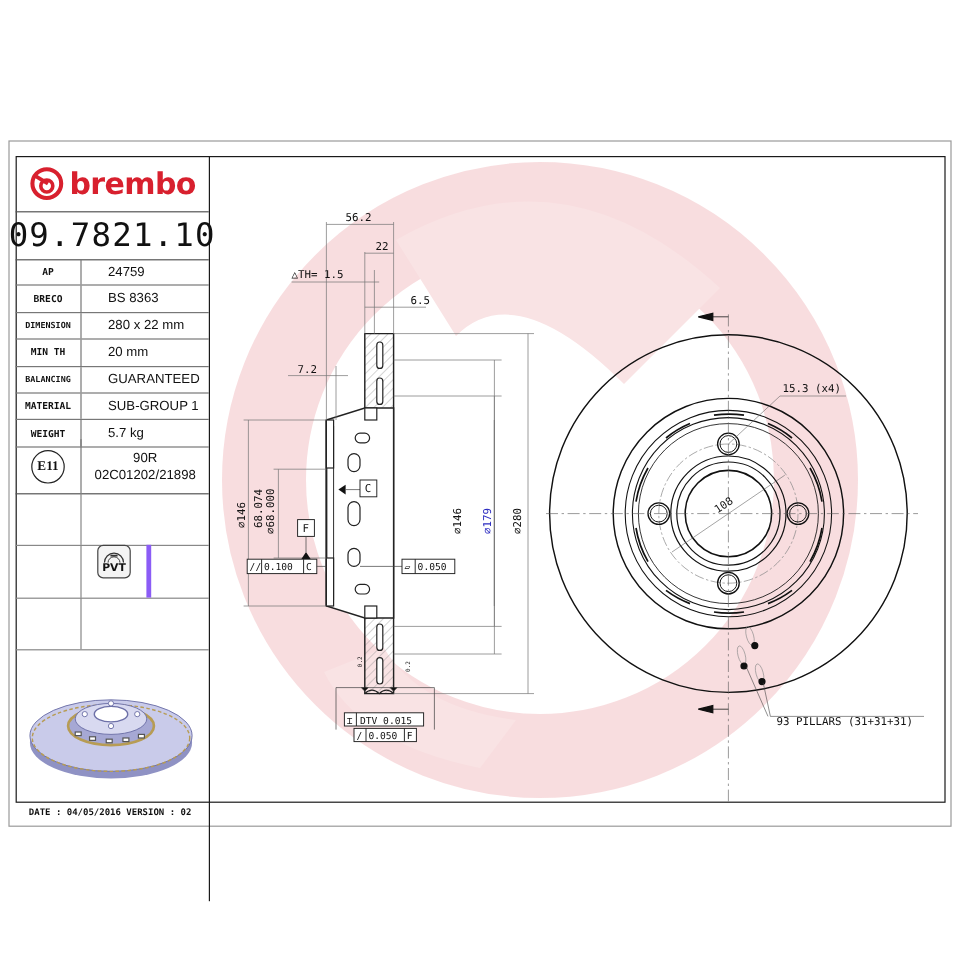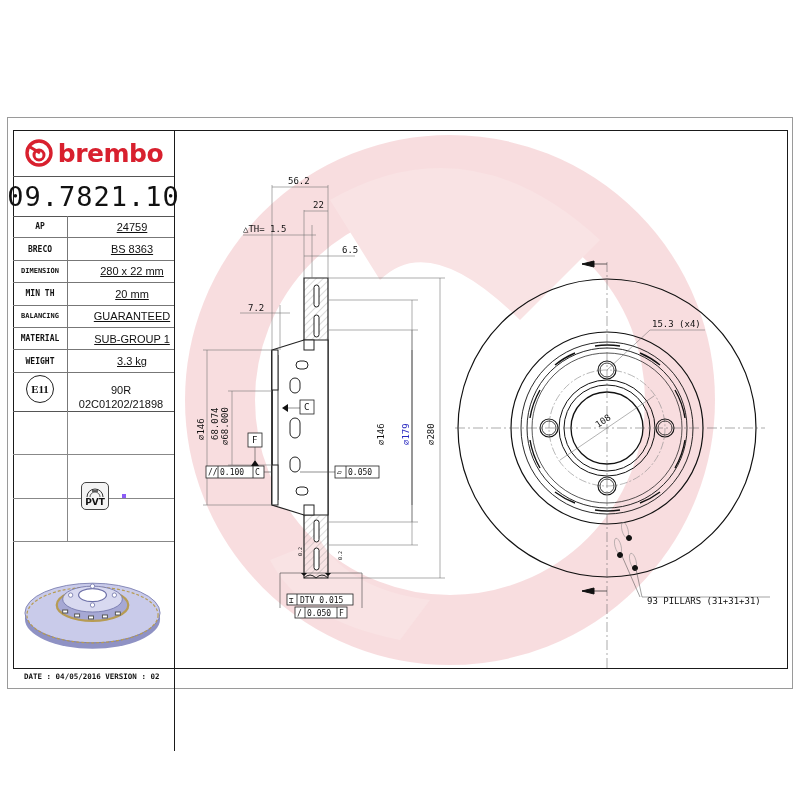--- a/index.html
+++ b/index.html
@@ -6,29 +6,29 @@
   body { width:800px; height:800px; position:relative; overflow:hidden; font-family:"DejaVu Sans", sans-serif; }
   .outer-frame { position:absolute; left:7px; top:117px; width:786px; height:572px; border:1px solid #9a9a9a; box-sizing:border-box; }
   .inner-frame { position:absolute; left:13px; top:130px; width:775px; height:539px; border:1.5px solid #1a1a1a; box-sizing:border-box; }
   .left-col { position:absolute; left:13px; top:130px; width:162px; height:621px; border-right:1.2px solid #1a1a1a; box-sizing:border-box; }
   .logo-row { position:absolute; left:0; top:0; width:100%; height:46px; border-bottom:1px solid #555; display:flex; align-items:center; justify-content:center; gap:4px; }
   .logo-text { color:#d8202e; font-family:"DejaVu Sans", sans-serif; font-weight:bold; font-size:25px; letter-spacing:-0.5px; }
   .part-row { position:absolute; left:0; top:46px; width:100%; height:40px; border-bottom:1px solid #555; display:flex; align-items:center; justify-content:center; font-family:"DejaVu Sans Mono", monospace; font-size:27px; color:#111; letter-spacing:1px; }
   .spec-table { position:absolute; left:0; top:86px; width:100%; }
   .spec-row { display:flex; height:21.4px; border-bottom:1px solid #777; align-items:center;gap:22px; }
   .spec-key { width:54px; border-right:1px solid #777; height:100%; display:flex; align-items:center; justify-content:center; font-family:"DejaVu Sans Mono", monospace; font-size:8px; font-weight:bold; color:#111; }
-  .spec-val { flex:1; text-align:center; font-family:"Liberation Sans", sans-serif; font-size:11px; color:#111;text-decoration:underline; }
+  .spec-val { flex:1; font-family:"Liberation Sans", sans-serif; font-size:11px; color:#111; }
   .cert-row { position:absolute; left:0; top:236px; width:100%; height:45px; border-bottom:1px solid #555; display:flex; }
   .cert-key { width:54px; border-right:1px solid #777; display:flex; align-items:center; justify-content:center; }
   .e11 { width:26px; height:26px; border:1.3px solid #222; border-radius:50%; display:flex; align-items:center; justify-content:center; font-family:Liberation Serif, serif; font-weight:bold; font-size:11px; color:#111; }
-  .cert-val { flex:1; display:flex; flex-direction:column; align-items:center; justify-content:flex-end; font-family:"Liberation Sans", sans-serif; font-size:11px; color:#111; line-height:14px; }
+  .cert-val { flex:1; display:flex; flex-direction:column; align-items:center; justify-content:center; font-family:"Liberation Sans", sans-serif; font-size:11px; color:#111; line-height:14px; }
   .blank-row { position:absolute; left:0; width:100%; border-bottom:1px solid #888; display:flex; }
   .blank-row .k { width:54px; border-right:1px solid #888; }
   .blank-row .v { flex:1; }
-  .pvt-cell { width:54px; border-right:4px solid #8b5cf6; display:flex; align-items:center; justify-content:center;margin-top:40px; }
+  .pvt-cell { width:54px; border-right:4px solid #8b5cf6; display:flex; align-items:flex-start; justify-content:center; }
   .pvt-badge { width:28px; height:28px; border:1.2px solid #444; border-radius:5px; display:flex; flex-direction:column; align-items:center; justify-content:flex-end; padding-bottom:2px; box-sizing:border-box; background:#f4f4f4; }
   .pvt-text { font-family:"DejaVu Sans", sans-serif; font-weight:bold; font-size:9px; color:#111; line-height:10px; }
   .disc-image { position:absolute; left:0; top:425px; width:100%; height:114px; }
   .footer { position:absolute; left:24px; top:672px; font-family:"DejaVu Sans Mono", monospace; font-size:7.5px; font-weight:bold; color:#111; }
   .drawing { position:absolute; left:176px; top:131px; width:611px; height:537px; }
   .dim { font-family:"DejaVu Sans Mono", monospace; font-size:9px; fill:#111; }
   .dim-blue { font-family:"DejaVu Sans Mono", monospace; font-size:9px; fill:#2a2ac0; }
 </style>
 </head>
 <body>
@@ -75,21 +75,21 @@
     <div class="spec-row">
       <div class="spec-key" style="font-size:7px;">BALANCING</div>
       <div class="spec-val">GUARANTEED</div>
     </div>
     <div class="spec-row">
       <div class="spec-key">MATERIAL</div>
       <div class="spec-val">SUB-GROUP 1</div>
     </div>
     <div class="spec-row">
       <div class="spec-key">WEIGHT</div>
-      <div class="spec-val">3.3 kg</div>
+      <div class="spec-val">5.7 kg</div>
     </div>
   </div>
 
   <div class="cert-row">
     <div class="cert-key">
       <div class="e11">E11</div>
     </div>
     <div class="cert-val">
       <span>90R</span>
       <span>02C01202/21898</span>

